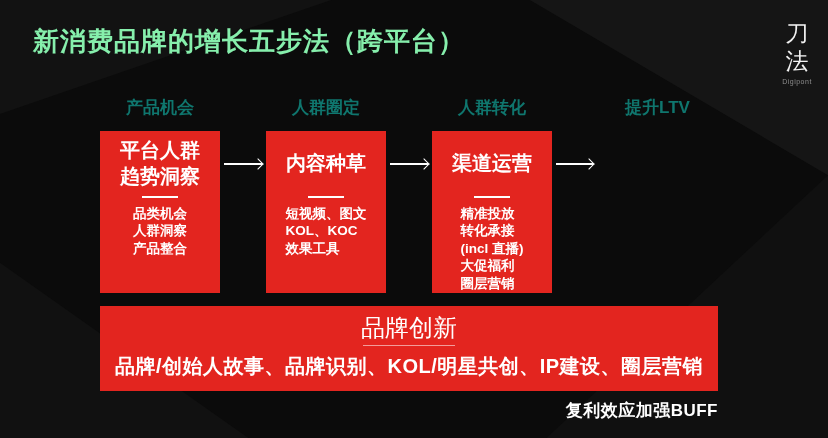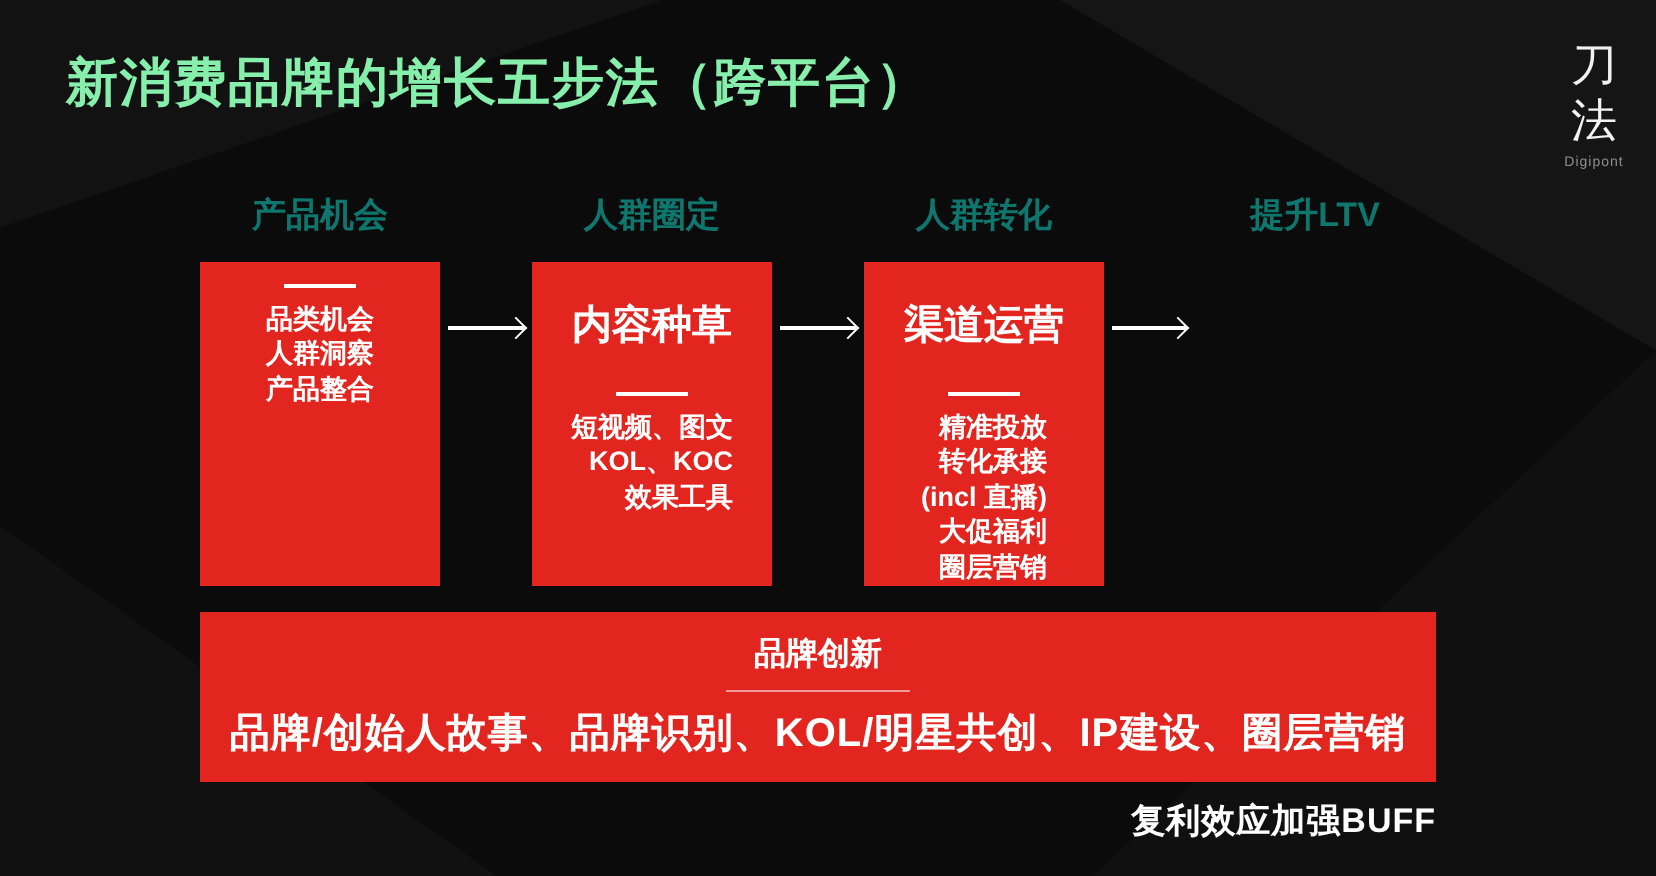--- a/index.html
+++ b/index.html
@@ -38,36 +38,36 @@
   .step-box{
     height:162px;background:var(--red);color:#ffffff;box-sizing:border-box;
     display:flex;flex-direction:column;align-items:center;padding:6px 4px 6px;
   }
   .box-title-wrap{
     min-height:54px;display:flex;flex-direction:column;align-items:center;
     justify-content:center;text-align:center;
   }
   .box-title-line{display:block;font-size:20px;font-weight:bold;line-height:1.28;white-space:nowrap;}
   .box-divider{width:36px;height:2px;background:#ffffff;margin:5px auto 7px;flex:none;}
-  .box-items{display:flex;flex-direction:column;align-items:flex-end;text-align:center;}
+  .box-items{display:flex;flex-direction:column;align-items:flex-start;text-align:center;}
   .box-item{font-size:13.5px;font-weight:bold;line-height:17.4px;white-space:nowrap;}
 
   .arrow-cell{position:relative;}
   .flow-arrow{position:absolute;left:4px;right:4px;top:32px;height:1.5px;background:#ffffff;}
   .flow-arrow::after{
     content:"";position:absolute;right:0;top:-3.2px;width:7px;height:7px;
     border-top:1.5px solid #ffffff;border-right:1.5px solid #ffffff;
     transform:rotate(45deg);
   }
 
   .brand-bar{
     margin-top:13px;height:85px;background:var(--red);color:#ffffff;
     box-sizing:border-box;text-align:center;padding-top:9px;
   }
-  .brand-bar-title{font-size:16px;font-weight:bold;line-height:25px;}
+  .brand-bar-title{font-size:24px;font-weight:normal;line-height:25px;}
   .brand-bar-divider{width:92px;height:1px;background:rgba(255,255,255,.55);margin:5px auto 7px;}
   .brand-bar-desc{font-size:20px;font-weight:bold;letter-spacing:.5px;}
 
   .footer-note{
     position:absolute;left:100px;width:618px;top:399px;text-align:right;
     color:#ffffff;font-size:17px;font-weight:bold;letter-spacing:.5px;
   }
 </style>
 </head>
 <body>
@@ -94,20 +94,24 @@
       <div class="step-header">人群圈定</div>
       <div></div>
       <div class="step-header">人群转化</div>
       <div></div>
       <div class="step-header">提升LTV</div>
     </div>
 
     <div class="grid-row box-row">
 
       <div class="step-box">
+        <div class="box-title-wrap">
+          <span class="box-title-line">平台人群</span>
+          <span class="box-title-line">趋势洞察</span>
+        </div>
         <div class="box-divider"></div>
         <div class="box-items">
           <div class="box-item">品类机会</div>
           <div class="box-item">人群洞察</div>
           <div class="box-item">产品整合</div>
         </div>
       </div>
 
       <div class="arrow-cell">
         <div class="flow-arrow"></div>

